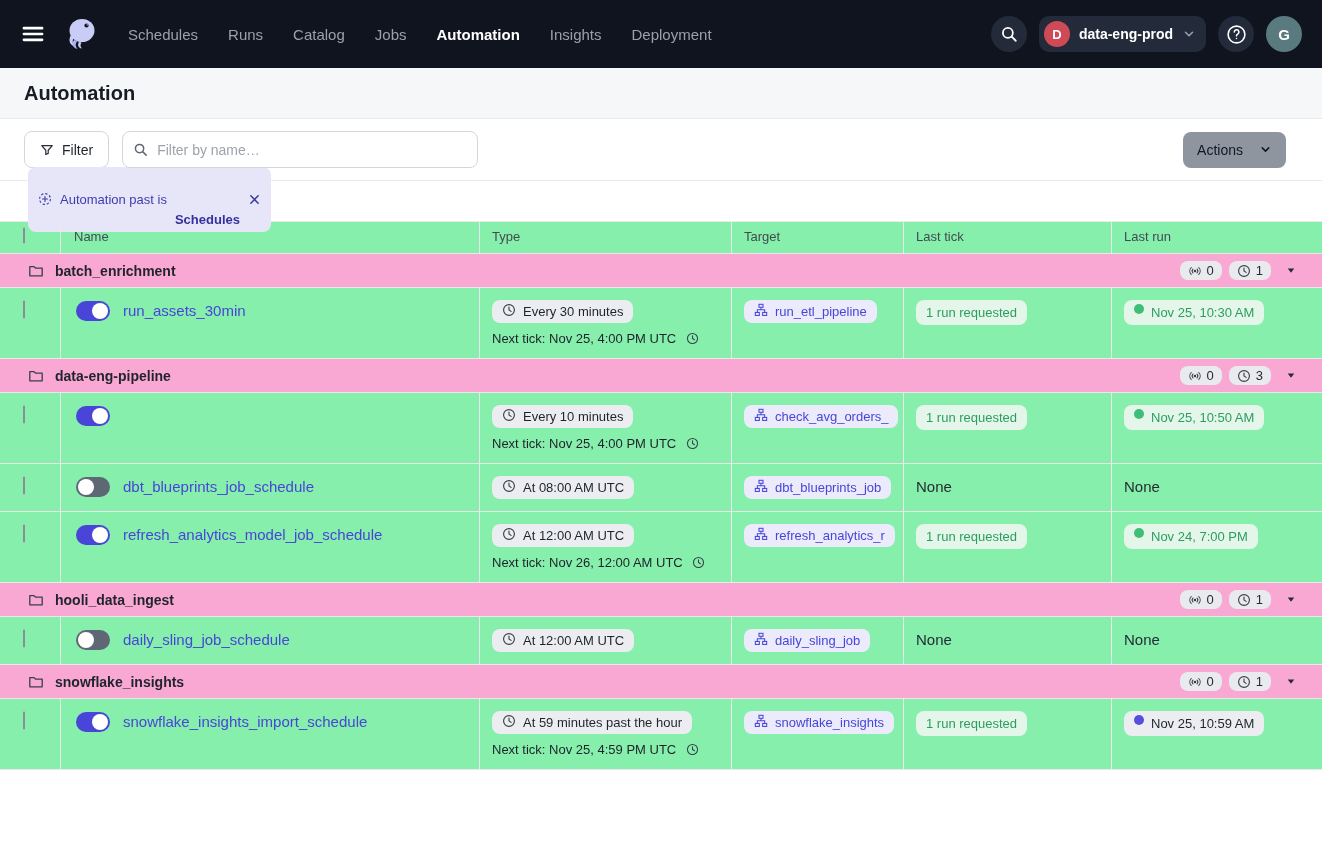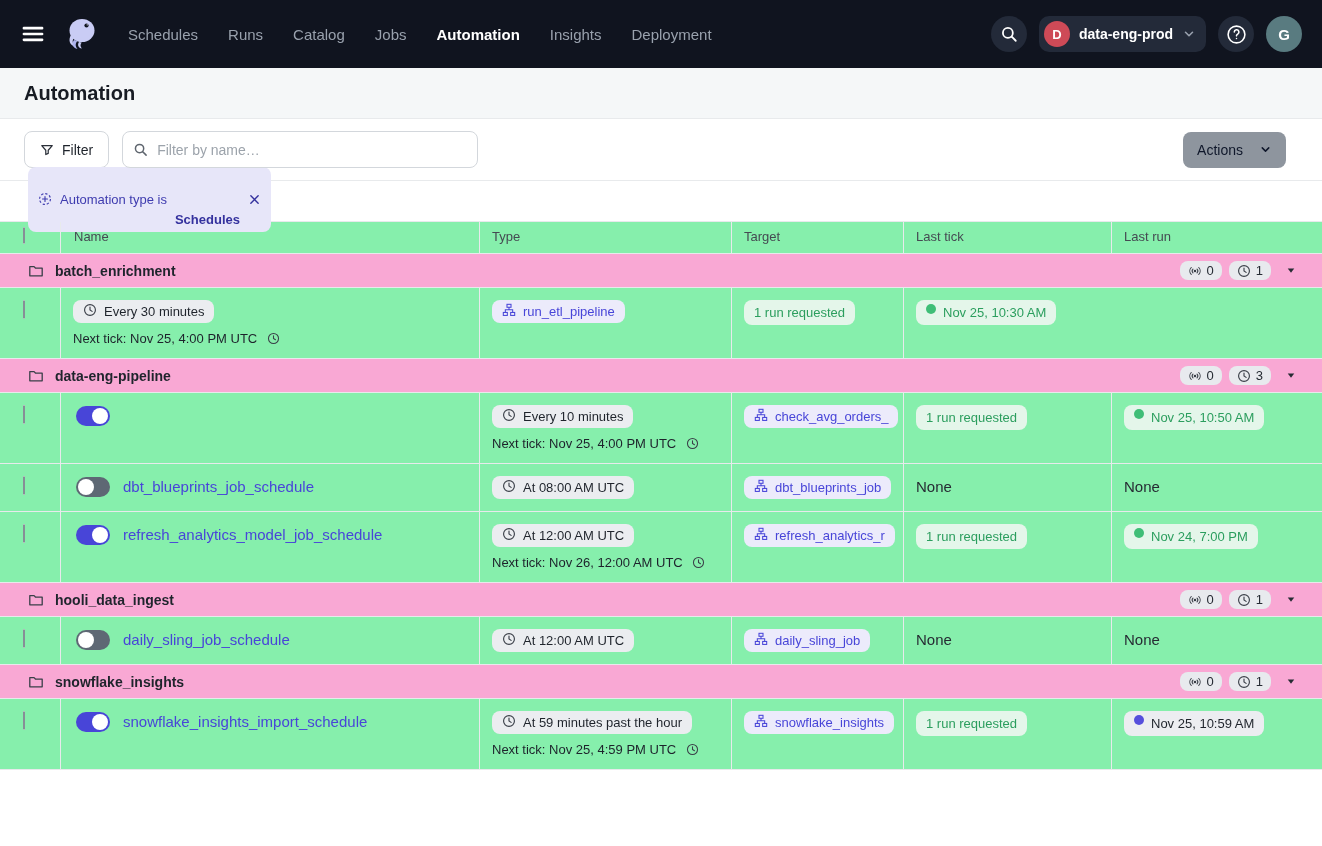--- a/index.html
+++ b/index.html
@@ -166,21 +166,21 @@
       </svg>
   </button>
 </div>
 
 <div class="chiprow">
   <span class="chip">
     <svg viewBox="0 0 16 16" fill="none" stroke="currentColor" stroke-width="1.3">
         <circle cx="8" cy="8" r="6.2" stroke-dasharray="2.6 2.2"></circle>
         <path d="M8 5.2v5.6M5.2 8h5.6" stroke-linecap="round"></path>
       </svg>
-    <span>Automation type is</span>
+    <span>Automation past is</span>
     <span class="chip-value">Schedules</span>
     <svg class="chip-x" viewBox="0 0 16 16" fill="none" stroke="currentColor" stroke-width="1.7">
         <path d="M3.5 3.5l9 9M12.5 3.5l-9 9" stroke-linecap="round"></path>
       </svg>
   </span>
 </div>
 
 <div id="automation-table">
     <div class="trow thead">
   <div class="cell cb"><span class="checkbox"></span></div>
@@ -210,20 +210,26 @@
               <path d="M8 4.6V8l2.4 1.6" stroke-linecap="round"></path>
             </svg>
           </span>1</span>
       <span class="caret-btn"><svg viewBox="0 0 16 16" fill="currentColor">
             <path d="M4.3 6.3h7.4L8 11z"></path>
           </svg></span>
     </span>
   </div>
     <div class="trow">
       <div class="cell cb"><span class="checkbox"></span></div>
+      <div class="cell namecell">
+        <span class="toggle on">
+          <span class="knob"></span>
+        </span>
+        <a class="name-link">run_assets_30min</a>
+      </div>
       <div class="cell typecell">
         <span class="pill type"><span style="display:inline-flex">
             <svg viewBox="0 0 16 16" fill="none" stroke="currentColor" stroke-width="1.3">
               <circle cx="8" cy="8" r="6.2"></circle>
               <path d="M8 4.6V8l2.4 1.6" stroke-linecap="round"></path>
             </svg>
           </span>Every 30 minutes</span>
         <span class="next-tick">Next tick: Nov 25, 4:00 PM UTC&nbsp;<span style="display:inline-flex">
             <svg viewBox="0 0 16 16" fill="none" stroke="currentColor" stroke-width="1.3">
               <circle cx="8" cy="8" r="6.2"></circle>

